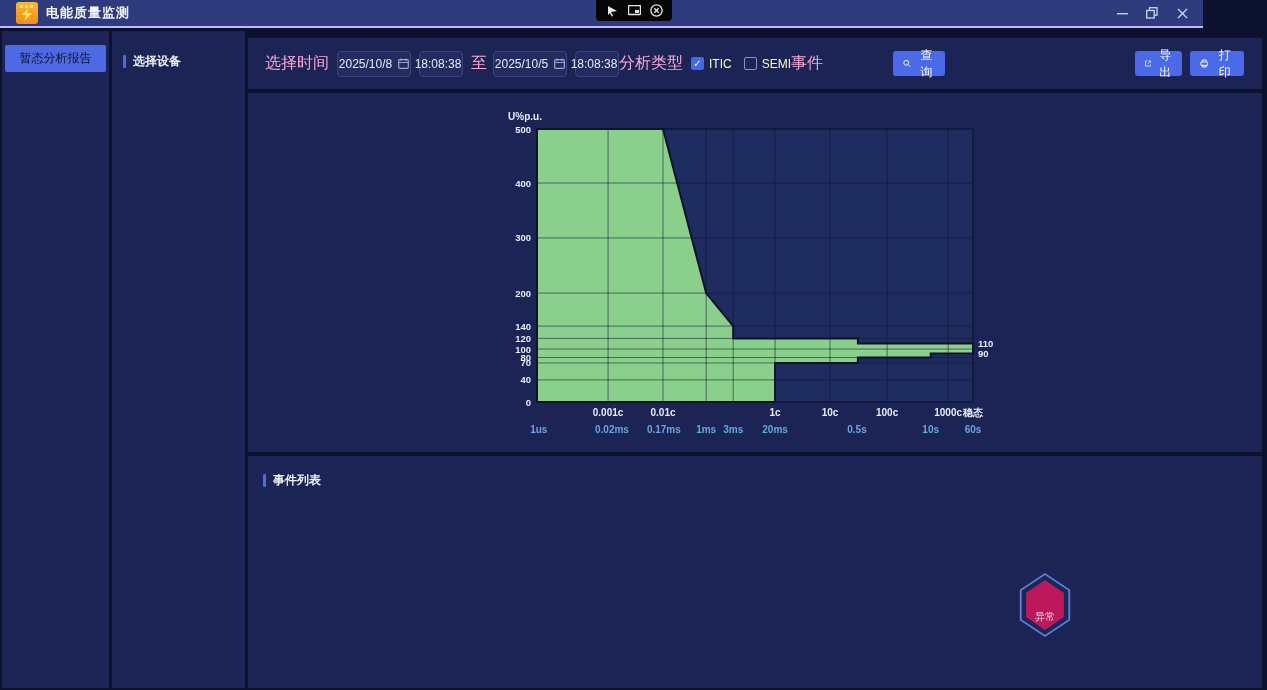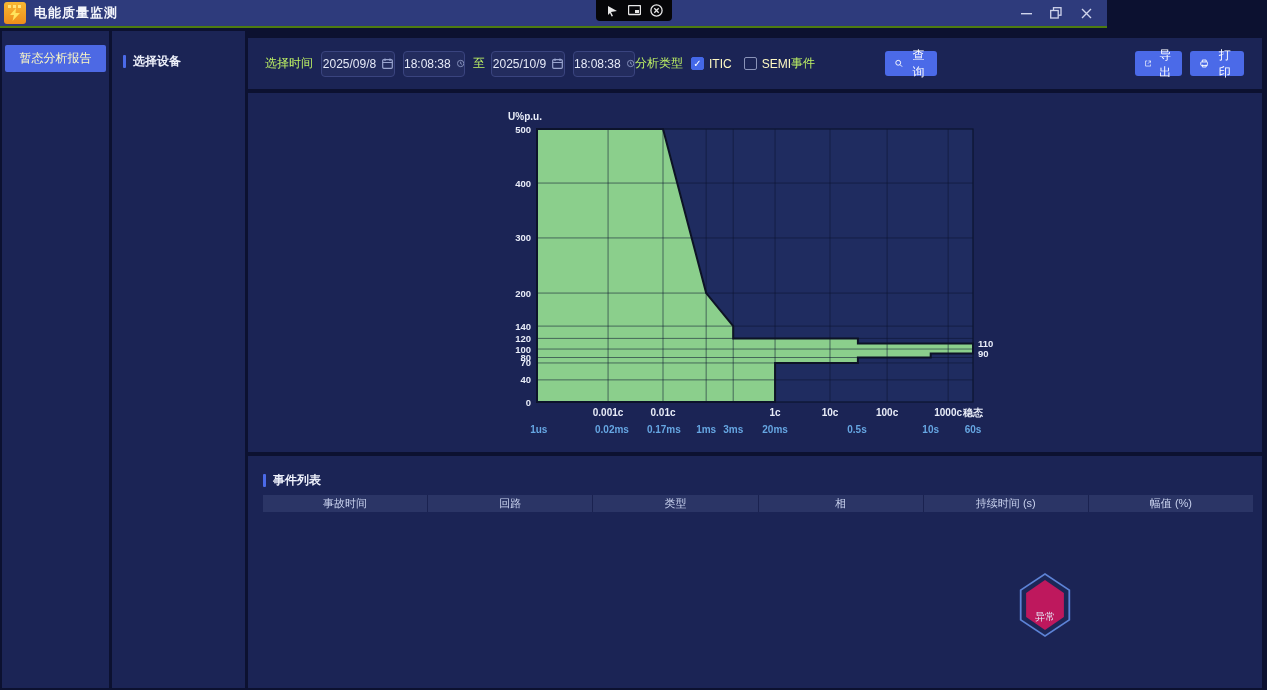--- a/index.html
+++ b/index.html
@@ -1,45 +1,45 @@
 <!DOCTYPE html>
 <html><head>
 <meta charset="utf-8">
 <style>
   * { box-sizing: border-box; margin: 0; padding: 0; }
   html,body { width:1267px; height:690px; }
   body { font-family: "Liberation Sans", "DejaVu Sans", sans-serif; background:#0c1130; overflow:hidden; }
   .app { position:relative; width:1267px; height:690px; background:#0c1130; }
 
   
-  .titlebar { position:absolute; left:0; top:0; width:1107px; height:28px; background:#2e3b7c; display:flex; align-items:center; border-bottom:2px solid #4d7c0f; }
+  .titlebar { position:absolute; left:0; top:0; width:1203px; height:28px; background:#2e3b7c; display:flex; align-items:center; border-bottom:2px solid #c4b5fd;padding-left:12px; }
   .app-icon { position:relative; width:22px; height:22px; margin:0 8px 0 4px; border-radius:3px; background:linear-gradient(180deg,#f7b733,#ef8e1b); }
   .app-icon .dots { position:absolute; top:3px; left:4px; display:flex; gap:2px; }
   .app-icon .dots i { width:3px; height:3px; background:#ffe37a; display:block; }
   .app-icon svg { position:absolute; left:5px; top:6px; }
   .app-title { color:#f2f4fb; font-size:13px; font-weight:bold; letter-spacing:1px; }
   .overlay-pill { position:absolute; left:596px; top:0; width:76px; height:21px; background:#060608; border-radius:0 0 4px 4px; display:flex; align-items:center; justify-content:center; gap:9px; }
   .overlay-pill .oicon { width:13px; height:13px; display:flex; align-items:center; justify-content:center; cursor:pointer; }
   .win-controls { margin-left:auto; display:flex; align-items:center; height:100%; padding-right:6px; }
   .win-btn { width:30px; height:100%; display:flex; align-items:center; justify-content:center; color:#cfd4ec; font-size:14px; cursor:pointer; }
 
   
   .panel { position:absolute; background:#1b2455; }
   .sidebar { left:2px; top:31px; width:107px; height:657px; }
   .nav-item { margin:14px 3px 0 3px; height:27px; border-radius:2px; display:flex; align-items:center; justify-content:center; color:#e8ecfa; font-size:12px; cursor:pointer; }
-  .nav-item.active { background:#4d69e4; color:#fef9c3; }
+  .nav-item.active { background:#4d69e4; color:#0f172a; }
   .device-panel { left:112px; top:31px; width:133px; height:657px; }
   .section-title { display:flex; align-items:center; gap:7px; color:#edf0fa; font-size:12px; font-weight:bold; }
   .section-title .bar { width:3px; height:13px; background:#4b6ae8; border-radius:1px; }
   .device-panel .section-title { padding:22px 0 0 11px;text-align:center; }
 
   .toolbar { left:248px; top:38px; width:1014px; height:51px; display:flex; align-items:center; padding:0 18px 0 17px; }
-  .tb-label { color:#bef264; font-size:12px; white-space:nowrap;font-family:Liberation Serif, serif; }
+  .tb-label { color:#f9a8d4; font-size:16px; white-space:nowrap;font-family:Liberation Serif, serif; }
   .field { height:26px; background:#232c5e; border:1px solid #3a447f; border-radius:4px; color:#e6eaf8; font-size:12px; display:flex; align-items:center; justify-content:center; gap:6px; cursor:pointer; }
-  .field.date { width:74px; } .field.time { width:62px; }
+  .field.date { width:74px; } .field.time { width:44px; }
   .chk-group { display:flex; align-items:center; gap:12px; margin-left:8px; }
   .chk { display:flex; align-items:center; gap:5px; cursor:pointer; }
   .chk .box { width:13px; height:13px; border-radius:2px; border:1px solid #8a93b8; background:transparent; display:flex; align-items:center; justify-content:center; font-size:10px; color:#fff; }
   .chk.checked .box { background:#4468e8; border-color:#4468e8; }
   .chk .lbl { color:#fef9c3; font-size:12px; }
   .event-input { width:140px; height:26px; margin-left:8px; background:#2a3363; border:1px solid #3d4a8f; border-radius:4px; color:#e6eaf8; font-size:12px; padding:0 8px; outline:none; }
   .event-input::placeholder { color:#5c678f; }
   .btn { height:25px; background:#4b6ae8; border:none; border-radius:3px; color:#fff; font-size:12px; display:flex; align-items:center; justify-content:center; gap:7px; padding:0 10px; cursor:pointer; font-family:inherit; }
 
   .chart-panel { left:248px; top:93px; width:1014px; height:359px; }
@@ -127,38 +127,38 @@
     <div class="section-title">
       <span class="bar"></span>
       <span>选择设备</span>
     </div>
   </div>
 
   <div class="panel toolbar">
     <span class="tb-label">选择时间</span>
 
     <div class="field date" style="margin-left:8px">
-      <span>2025/09/8</span>
+      <span>2025/10/8</span>
       <svg width="11" height="11" viewBox="0 0 11 11">
           <rect x="0.7" y="1.7" width="9.6" height="8.6" rx="1" fill="none" stroke="#9aa5cf" stroke-width="1.2"></rect>
           <path d="M3,0.5 V3 M8,0.5 V3 M0.7,4.5 H10.3" stroke="#9aa5cf" stroke-width="1.2"></path>
         </svg>
     </div>
     <div class="field time" style="margin-left:8px">
       <span>18:08:38</span>
       <svg width="11" height="11" viewBox="0 0 11 11">
           <circle cx="5.5" cy="5.5" r="4.8" fill="none" stroke="#9aa5cf" stroke-width="1.2"></circle>
           <path d="M5.5,2.8 V5.7 L7.6,6.8" fill="none" stroke="#9aa5cf" stroke-width="1.2"></path>
         </svg>
     </div>
 
     <span class="tb-label" style="margin-left:8px">至</span>
 
     <div class="field date" style="margin-left:6px">
-      <span>2025/10/9</span>
+      <span>2025/10/5</span>
       <svg width="11" height="11" viewBox="0 0 11 11">
           <rect x="0.7" y="1.7" width="9.6" height="8.6" rx="1" fill="none" stroke="#9aa5cf" stroke-width="1.2"></rect>
           <path d="M3,0.5 V3 M8,0.5 V3 M0.7,4.5 H10.3" stroke="#9aa5cf" stroke-width="1.2"></path>
         </svg>
     </div>
     <div class="field time" style="margin-left:8px">
       <span>18:08:38</span>
       <svg width="11" height="11" viewBox="0 0 11 11">
           <circle cx="5.5" cy="5.5" r="4.8" fill="none" stroke="#9aa5cf" stroke-width="1.2"></circle>
           <path d="M5.5,2.8 V5.7 L7.6,6.8" fill="none" stroke="#9aa5cf" stroke-width="1.2"></path>
@@ -257,28 +257,20 @@
         <text x="682.7080000000001" y="340" text-anchor="middle" fill="#66a6e2" font-size="10" font-weight="bold">10s</text>
         <text x="725" y="340" text-anchor="middle" fill="#66a6e2" font-size="10" font-weight="bold">60s</text>
       </svg>
   </div>
 
   <div class="panel event-panel">
     <div class="section-title">
       <span class="bar"></span>
       <span>事件列表</span>
     </div>
-    <div class="table-header" id="table-header">
-        <div class="th-cell">事故时间</div>
-        <div class="th-cell">回路</div>
-        <div class="th-cell">类型</div>
-        <div class="th-cell">相</div>
-        <div class="th-cell">持续时间 (s)</div>
-        <div class="th-cell">幅值 (%)</div>
-      </div>
 
     <div class="badge">
       <div class="hex hex-outer"></div>
       <div class="hex hex-mid"></div>
       <div class="hex hex-inner">
         <div class="badge-count">99+</div>
         <div class="badge-label">异常</div>
         <div class="badge-caret"></div>
       </div>
     </div>

